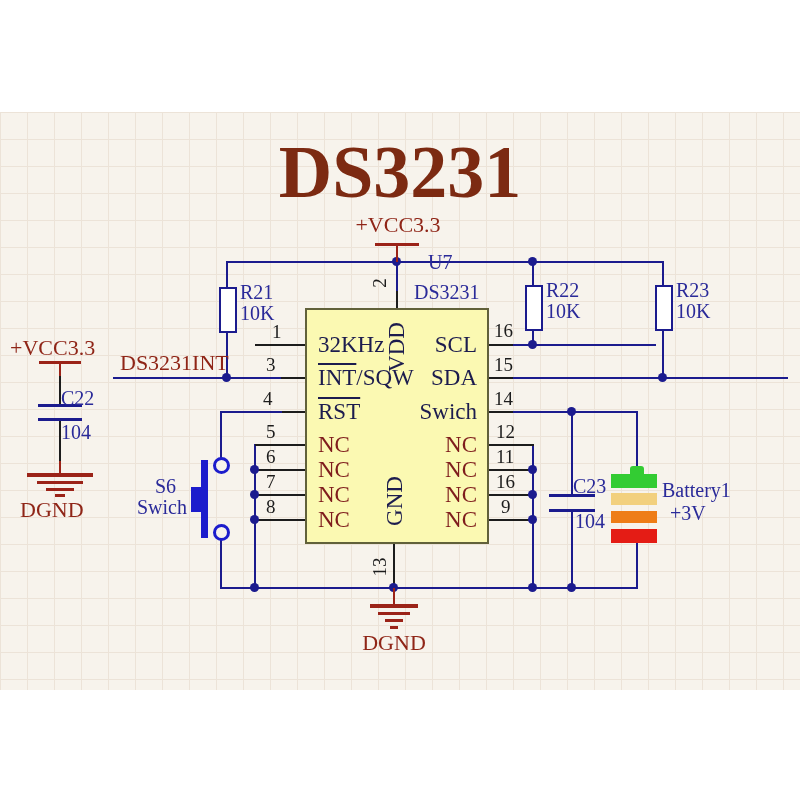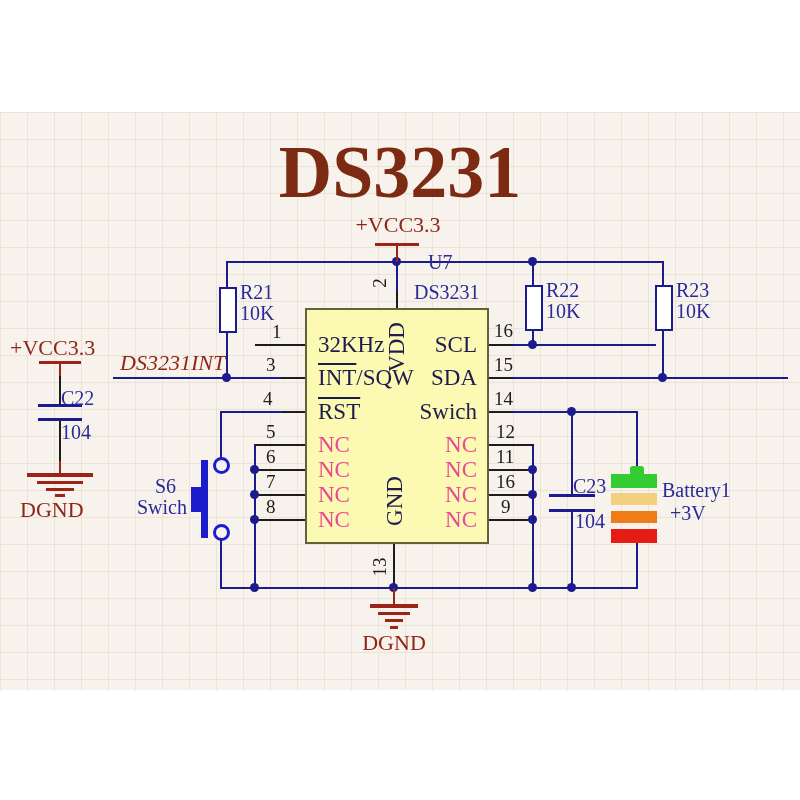--- a/index.html
+++ b/index.html
@@ -15,21 +15,21 @@
   .pk{background:#1c1c1c;}
   .rd{background:#9b2318;}
   .dot{position:absolute;width:9px;height:9px;border-radius:50%;background:#1b1b8e;}
   .res{position:absolute;width:14px;height:42px;background:#ffffff;border:2px solid #1b1b8e;}
   .bar{position:absolute;}
   .txt{position:absolute;line-height:1.04;white-space:nowrap;}
   .net{color:#8f2517;font-size:22px;}
   .des{color:#2a2a99;font-size:20px;}
   .pn{color:#1c1c1c;font-size:19px;}
   .nm{color:#1c1c4e;font-size:23px;}
-  .nc{color:#ec4899;}
+  .nc{color:#7f1d1d;}
   .ctr{text-align:center;}
   .rot{transform:rotate(-90deg);}
   .ov{text-decoration:overline;}
   .cir{position:absolute;width:11px;height:11px;border:3px solid #1c1ccc;border-radius:50%;background:#f7f3ec;}
   .title{position:absolute;left:0;top:130px;width:800px;text-align:center;
          font-size:74px;font-weight:bold;color:#7c2a12;}
   .icbody{position:absolute;left:305px;top:308px;width:180px;height:232px;
           background:#fbf9b2;border:2px solid #61613a;}
 </style>
 </head>
@@ -127,21 +127,21 @@
   <div class="txt des" style="left:240px;top:303px;">10K</div>
 
   <div class="res" style="left:525px;top:285px;"></div>
   <div class="txt des" style="left:546px;top:280px;">R22</div>
   <div class="txt des" style="left:546px;top:301px;">10K</div>
 
   <div class="res" style="left:655px;top:285px;"></div>
   <div class="txt des" style="left:676px;top:280px;">R23</div>
   <div class="txt des" style="left:676px;top:301px;">10K</div>
 
-  <div class="txt net" style="left:120px;top:352px;font-style:italic;">DS3231INT</div>
+  <div class="txt net" style="left:120px;top:352px;">DS3231INT</div>
 
   <div class="icbody"></div>
   <div class="txt des" style="left:428px;top:252px;">U7</div>
   <div class="txt des" style="left:414px;top:282px;">DS3231</div>
 
   <div class="txt pn rot ctr" style="left:365px;top:273px;width:30px;">2</div>
   <div class="txt nm rot ctr" style="left:362px;top:335px;width:70px;">VDD</div>
 
   <div class="txt pn rot ctr" style="left:365px;top:557px;width:30px;">13</div>
   <div class="txt nm rot ctr" style="left:360px;top:489px;width:70px;">GND</div>

